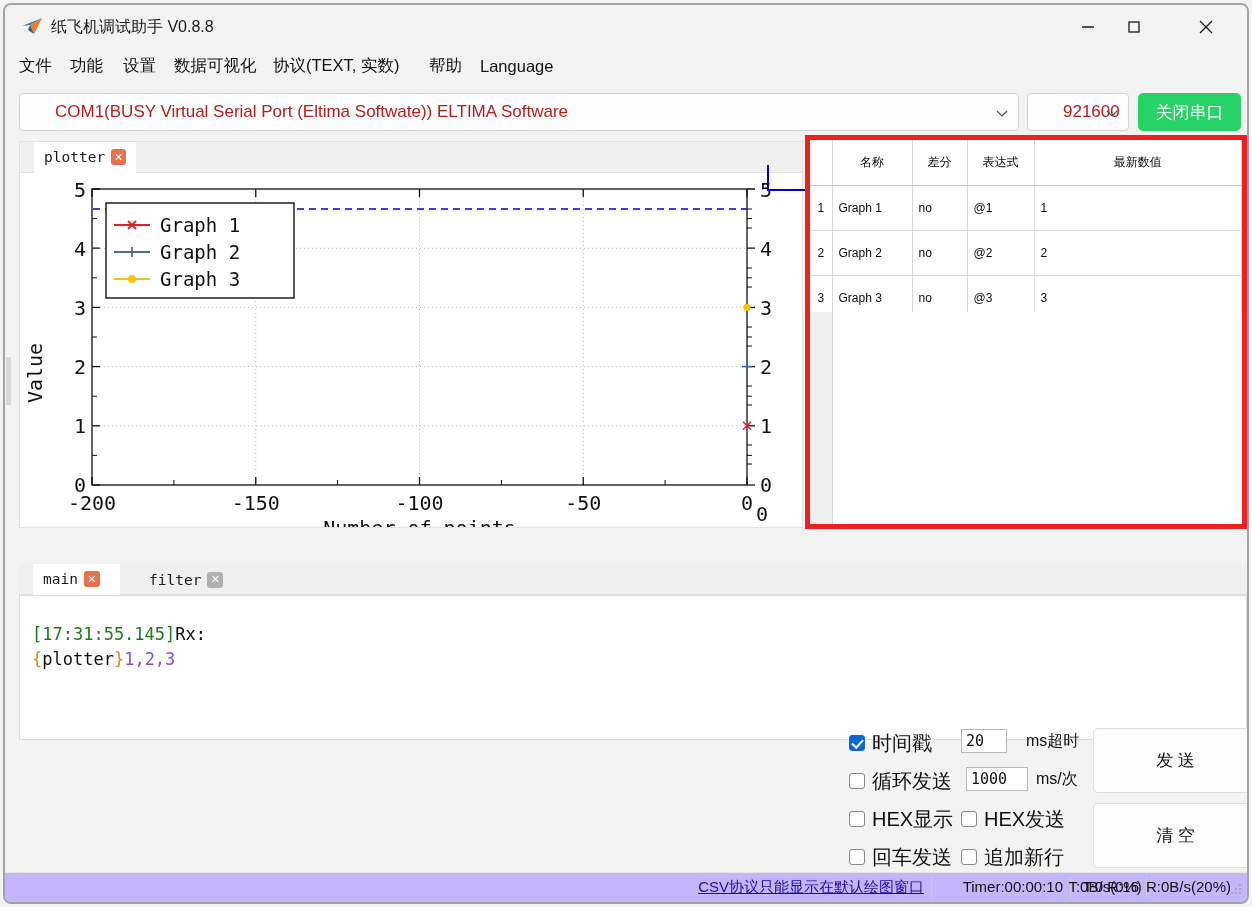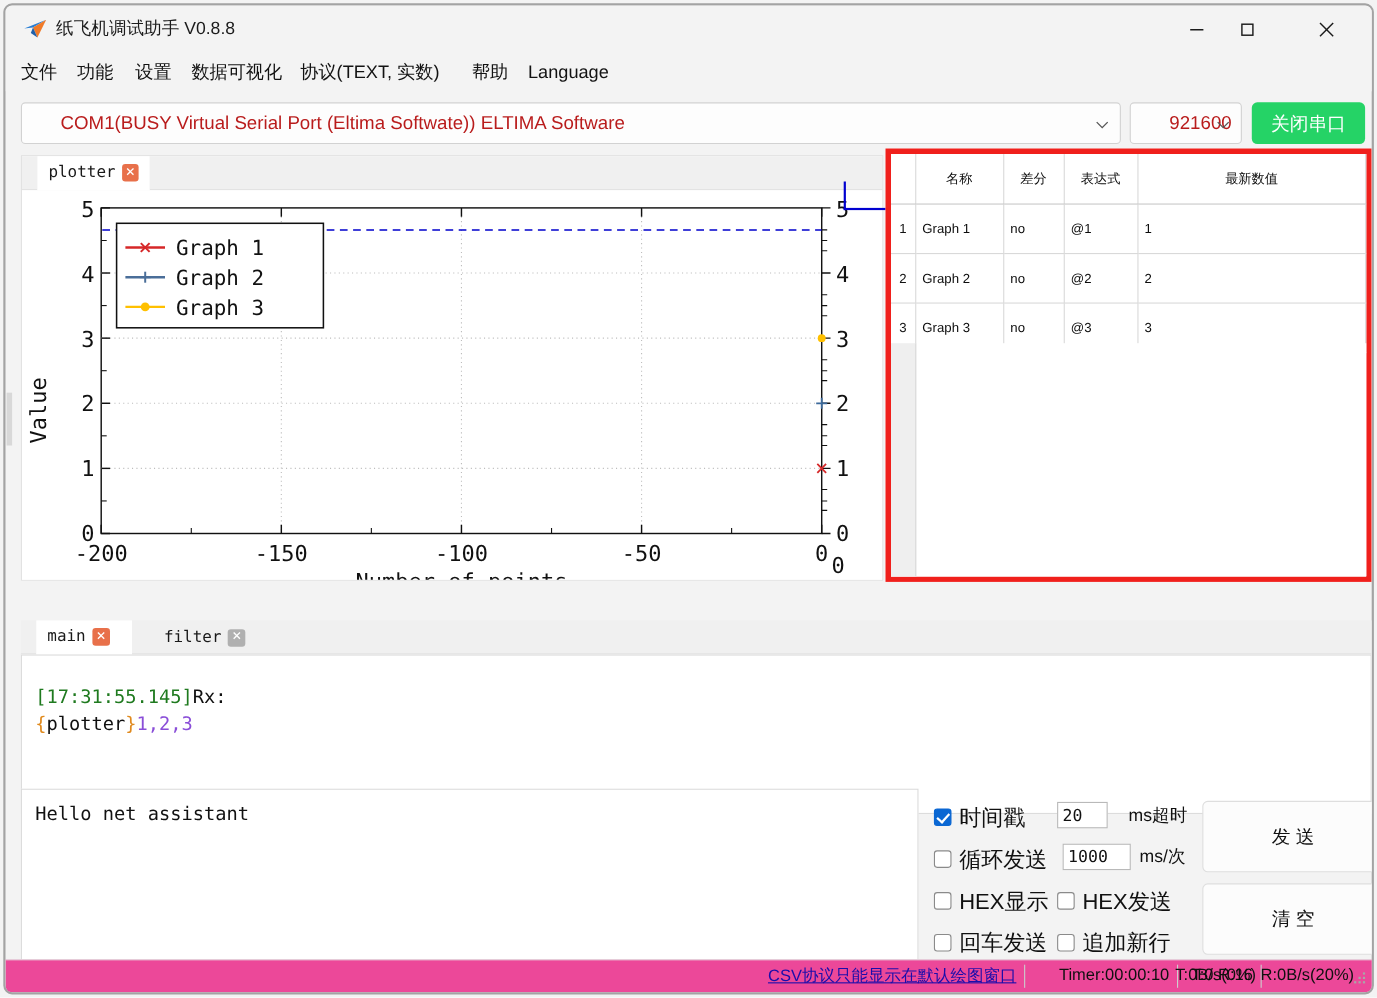--- a/index.html
+++ b/index.html
@@ -207,21 +207,21 @@
   .unit{position:absolute;font-size:16px;color:#111;white-space:nowrap;}
   .bigbtn{
     position:absolute;left:1074px;width:165px;height:65px;
     background:#fcfcfc;border:1px solid #dedede;border-radius:5px;
     display:flex;align-items:center;justify-content:center;
     font-size:17px;color:#111;box-sizing:border-box;
   }
   
   .statusbar{
     position:absolute;left:0;bottom:0;width:1244px;height:30px;
-    background:#ec4899;border-top:1px solid #e4e4e4;box-sizing:border-box;
+    background:#c4b5fd;border-top:1px solid #e4e4e4;box-sizing:border-box;
   }
   .sb-link{
     position:absolute;right:325px;top:5px;
     font-size:15px;color:#1a0dab;text-decoration:underline;white-space:nowrap;
   }
   .sb-seg{
     position:absolute;top:5px;font-size:15px;color:#101010;white-space:nowrap;
   }
   .sb-div{position:absolute;top:4px;width:1px;height:21px;background:#cdcdcd;}
   .grip{position:absolute;right:6px;bottom:6px;width:12px;height:12px;}
@@ -521,21 +521,20 @@
       <div>
         <span class="c-time">[17:31:55.145]</span><span class="c-rx">Rx:</span>
       </div>
       <div>
         <span class="c-brace">{</span><span class="c-tag">plotter</span><span class="c-brace">}</span><span class="c-num">1,2,3</span>
       </div>
     </div>
   </div>
 
   <div class="send-area">
-    <div class="send-input">Hello net assistant</div>
 
     <div class="opts">
 
       <div class="optrow" style="top:12px">
         <span class="cbx on"></span>
         <span class="optlabel">时间戳</span>
       </div>
       <div class="numbox" style="left:120px;top:12px;width:46px;">20</div>
       <div class="unit" style="left:185px;top:14px">ms超时</div>
 

